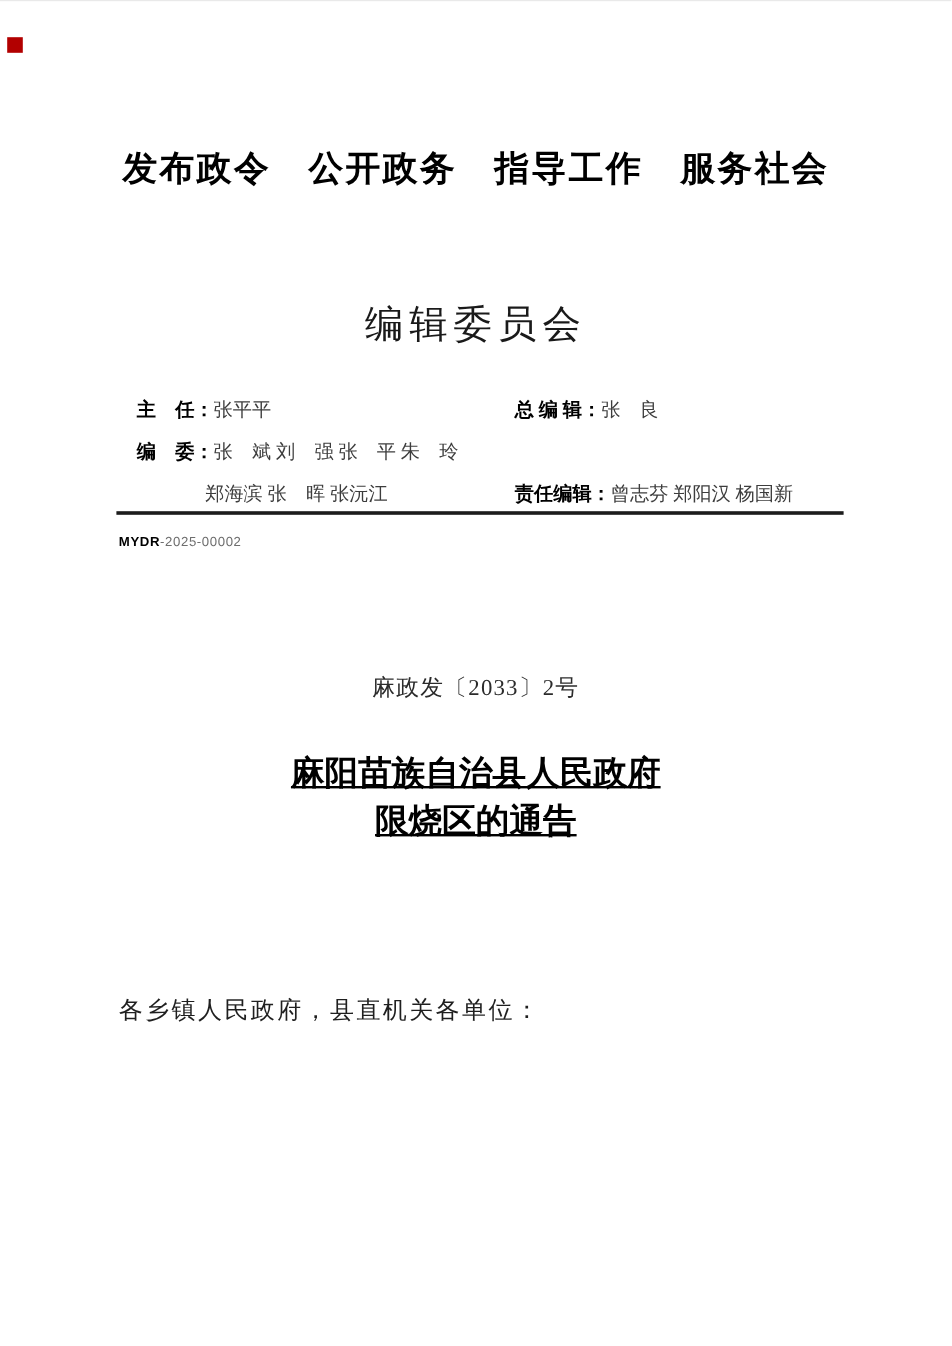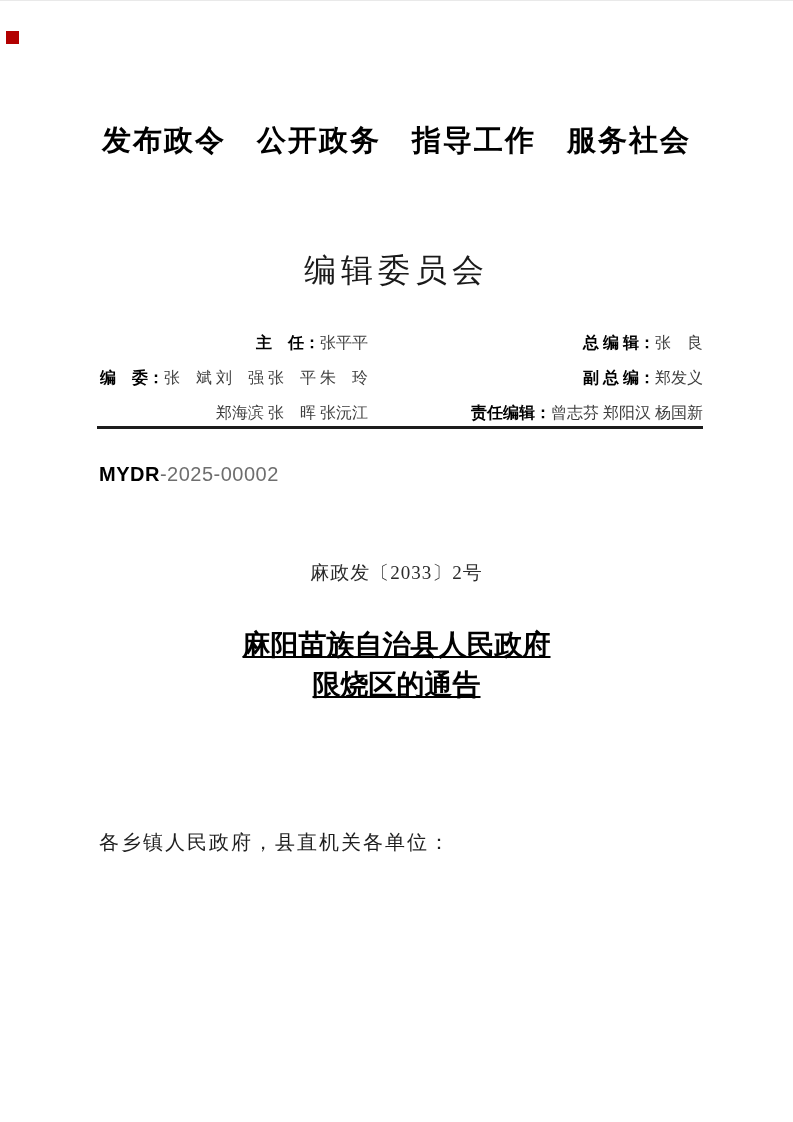--- a/index.html
+++ b/index.html
@@ -13,30 +13,30 @@
   .corner-mark { position:absolute; left:6px; top:30px; width:13px; height:13px; background:#b20000; }
   .masthead {
     position:absolute; top:120px; left:0; right:0; text-align:center;
     font-family:"Liberation Sans","DejaVu Sans",sans-serif;
     font-weight:700; font-size:29px; letter-spacing:2px; color:#000;
   }
   .committee-title {
     position:absolute; top:248px; left:0; right:0; text-align:center;
     font-size:32px; letter-spacing:5px; color:#1a1a1a;
   }
-  .committee { position:absolute; top:324px; left:97px; width:606px; font-size:16px; color:#3d3d3d;text-align:right; }
+  .committee { position:absolute; top:324px; left:114px; width:606px; font-size:16px; color:#3d3d3d; }
   .committee .row { display:flex; line-height:35px; }
   .committee .cell-left { width:271px; }
   .committee .cell-right { flex:1;margin-left:44px; }
   .committee .label { font-weight:700; color:#000; }
   .committee .indent { padding-left:57px; }
   .rule { position:absolute; top:425px; left:97px; width:606px; height:3px; background:#1c1c1c; }
   .doc-code {
     position:absolute; top:445px; left:99px;
-    font-family:"Liberation Sans","DejaVu Sans",sans-serif; font-size:20px; letter-spacing:0.5px;margin-top:17px;
+    font-family:"Liberation Sans","DejaVu Sans",sans-serif; font-size:11px; letter-spacing:0.5px;
   }
   .doc-code .prefix { font-weight:700; color:#000; }
   .doc-code .suffix { font-weight:400; color:#6e6e6e; }
   .doc-number {
     position:absolute; top:559px; left:0; right:0; text-align:center;
     font-size:19px; letter-spacing:1px; color:#2b2b2b;
   }
   .notice-title {
     position:absolute; top:624px; left:0; right:0; text-align:center;
     font-size:28px; font-weight:700; line-height:40px; color:#000;text-decoration:underline;
@@ -64,21 +64,20 @@
 
   <div class="committee-title">编辑委员会</div>
 
   <div class="committee">
     <div class="row">
       <div class="cell-left"><span class="label">主　任：</span><span>张平平</span></div>
       <div class="cell-right"><span class="label">总 编 辑：</span><span>张　良</span></div>
     </div>
     <div class="row">
       <div class="cell-left"><span class="label">编　委：</span><span>张　斌 刘　强 张　平 朱　玲</span></div>
-      <div class="cell-right"><span class="label">副 总 编：</span><span>郑发义</span></div>
     </div>
     <div class="row">
       <div class="cell-left indent"><span>郑海滨 张　晖 张沅江</span></div>
       <div class="cell-right"><span class="label">责任编辑：</span><span>曾志芬 郑阳汉 杨国新</span></div>
     </div>
   </div>
 
   <div class="rule"></div>
 
   <div class="doc-code">

